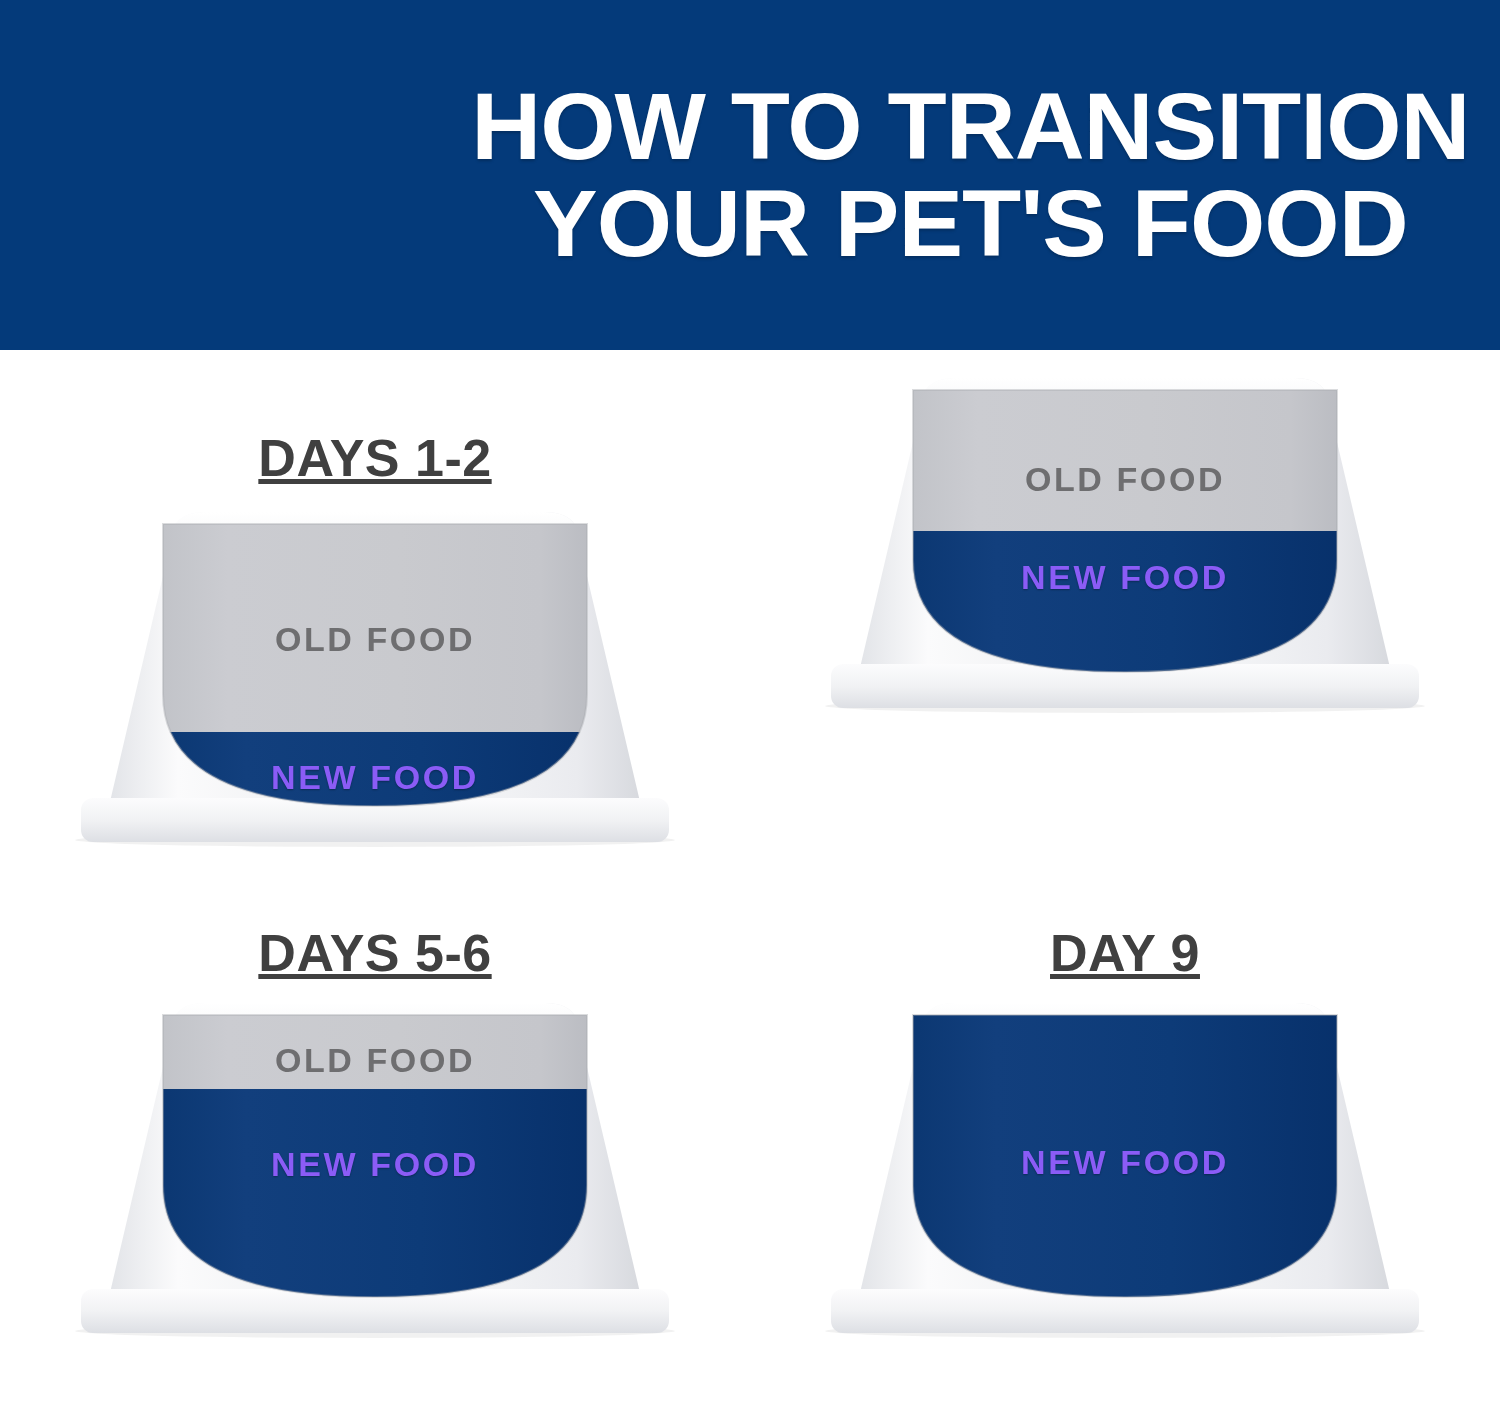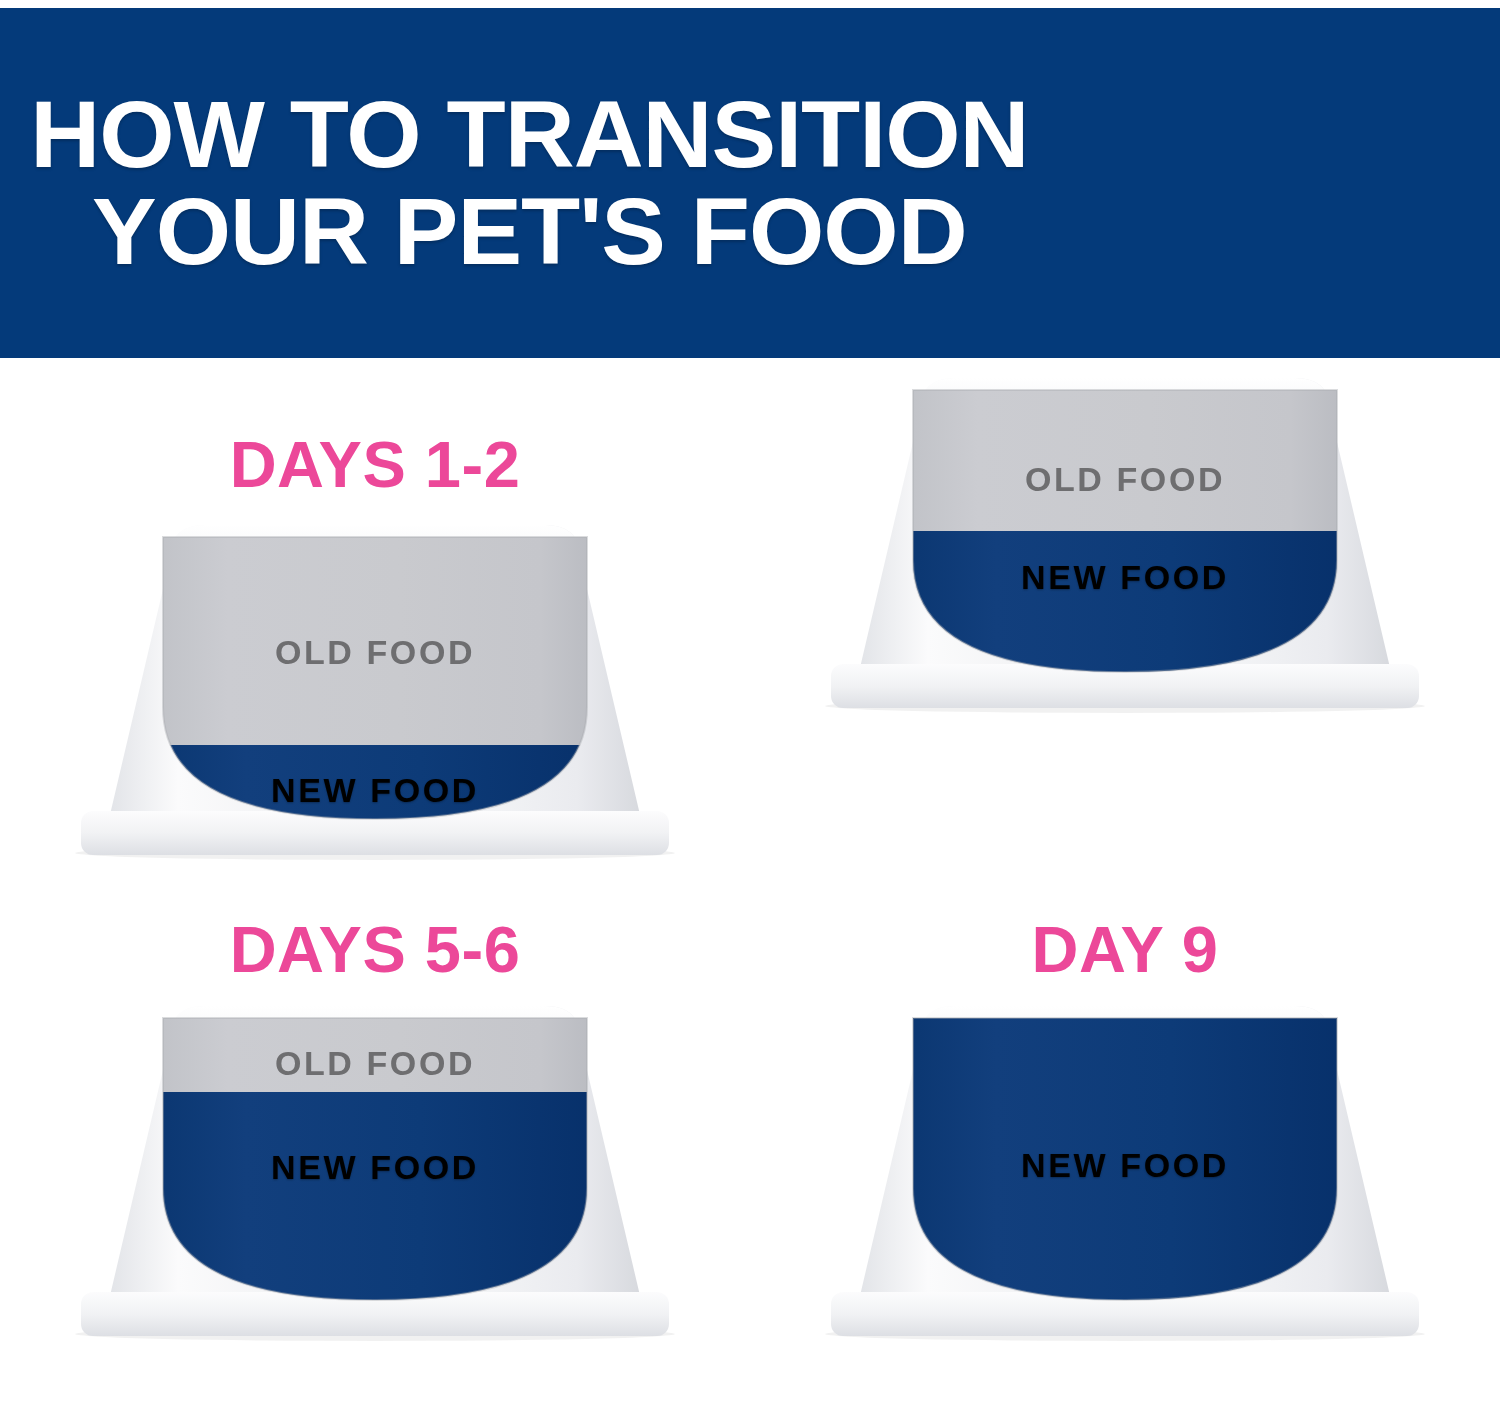--- a/index.html
+++ b/index.html
@@ -6,23 +6,23 @@
   body{
     width:1500px;height:1401px;
     background:#ffffff;
     font-family:"Liberation Sans",sans-serif;
     overflow:hidden;
     position:relative;
   }
 
   
   .header{
-    position:absolute;left:0;top:8px;width:1500px;height:350px;
+    position:absolute;left:0;top:0;width:1500px;height:350px;
     background:#043A7A;
-    display:flex;align-items:center;justify-content:flex-start;
+    display:flex;align-items:center;justify-content:flex-end;
     box-sizing:border-box;
   }
   .header-title{
     color:#ffffff;
     font-family:"Liberation Sans",sans-serif;
     font-weight:bold;
     font-size:95px;
     line-height:1.02;
     letter-spacing:-1px;
     text-align:center;
@@ -38,50 +38,51 @@
     position:absolute;left:0;top:350px;width:1500px;height:1051px;
     display:grid;
     grid-template-columns:750px 750px;
     grid-template-rows:535px 516px;
   }
   .card{
     position:relative;
     display:flex;flex-direction:column;align-items:center;
   }
   .card-label{
-    color:#ec4899;
+    color:#404040;
     font-weight:bold;
-    font-size:65px;
+    font-size:52px;
     letter-spacing:0.5px;
     margin-top:82px;
     margin-bottom:0;
     line-height:1;
     white-space:nowrap;
-  }
-  .card.row2 .card-label{margin-top:32px;}
+    text-decoration:underline;
+  }
+  .card.row2 .card-label{margin-top:42px;}
   .bowl-wrap{
     position:relative;
     width:660px;height:360px;
     margin-top:22px;
   }
   .card.row2 .bowl-wrap{margin-top:18px;}
   .bowl-svg{display:block;width:660px;height:360px;}
 
   .food-label{
     position:absolute;
     left:0;width:660px;
     text-align:center;
     font-weight:bold;
     font-size:34px;
     letter-spacing:2.6px;
     pointer-events:none;
     white-space:nowrap;
   }
   .old-label{color:#6E6E70;}
-  .new-label{color:#000000;text-shadow:0 1px 2px rgba(0,0,0,0.30);}
+  .new-label{color:#8b5cf6;text-shadow:0 1px 2px rgba(0,0,0,0.30);}
 </style>
 </head>
 <body>
 
 <div class="header">
   <h1 class="header-title">HOW TO TRANSITION
 YOUR PET'S FOOD</h1>
 </div>
 
 <div class="grid">

